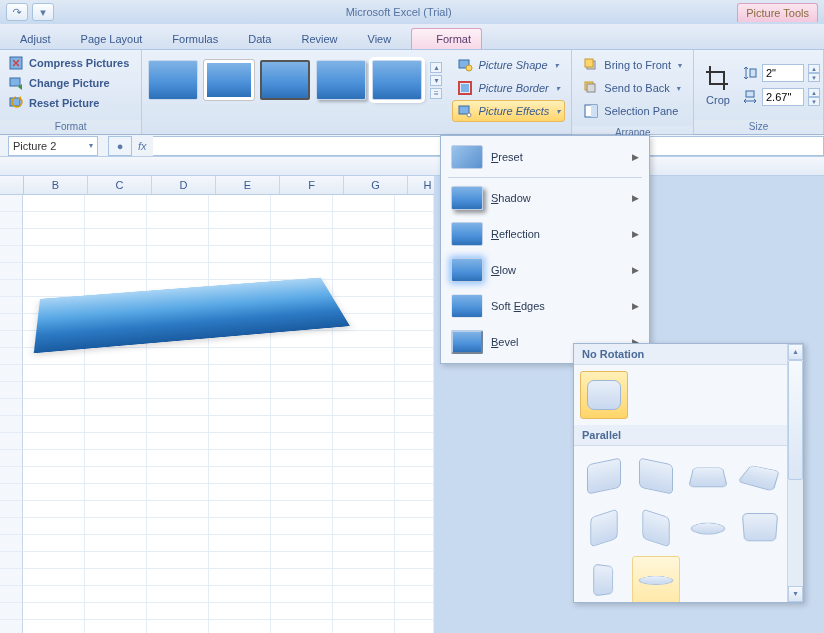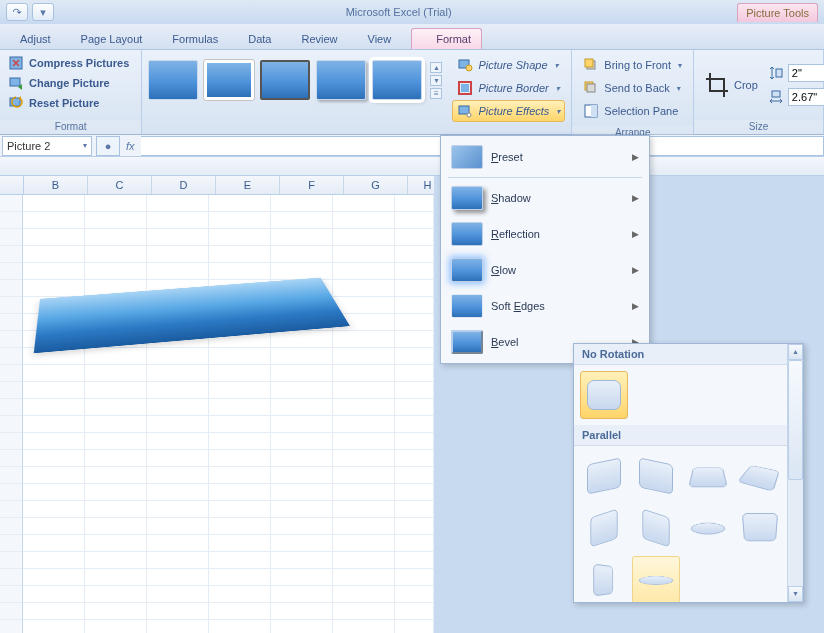--- a/index.html
+++ b/index.html
@@ -25,28 +25,28 @@
 .style-thumb { width: 50px; height: 40px; border: 1px solid #c9d8ec; background: linear-gradient(#7fb3e6 0%, #4a90d9 60%, #2d70b8 100%); border-radius: 2px; cursor:pointer; }
 .style-thumb.shadowed { box-shadow: 2px 2px 3px rgba(0,0,0,0.25); }
 .style-thumb.framed { border: 3px solid #fff; outline: 1px solid #c4c4c4; }
 .style-spin { display:flex; flex-direction:column; gap:2px; margin-left:2px; }
 .style-spin div { width:12px; height:11px; border:1px solid #a9c2e0; background:#eef4fb; font-size:8px; display:flex; align-items:center; justify-content:center; color:#5b7aa8; cursor:pointer; }
 
 .menu-btn { display:flex; align-items:center; gap:5px; border:1px solid transparent; padding:2px 4px; color:#3b5a8f; cursor:pointer; border-radius:3px; white-space:nowrap; }
 .menu-btn.highlighted { background: linear-gradient(#fff0b8,#ffd56a); border:1px solid #e6b95d; }
 .dd-arrow { font-size:8px; color:#5b7aa8; margin-left:2px; }
 
-.crop-btn { display:flex; flex-direction:row; align-items:center; gap:2px; color:#3b5a8f; cursor:pointer; padding: 2px 4px;}
+.crop-btn { display:flex; flex-direction:column; align-items:center; gap:2px; color:#3b5a8f; cursor:pointer; padding: 2px 4px;}
 .size-field { display:flex; align-items:center; gap:4px; }
 .size-field input { width:42px; height:18px; border:1px solid #a9c2e0; background:#fff; font-size:11px; padding:0 3px; }
 .spin { display:flex; flex-direction:column; }
 .spin div { width:12px; height:9px; border:1px solid #a9c2e0; background:#eef4fb; font-size:7px; line-height:7px; text-align:center; color:#5b7aa8; cursor:pointer;}
 
 .formula-bar { height: 22px; background:#eef3fa; border-bottom:1px solid #b9cee8; display:flex; align-items:center; }
-.name-box { width:90px; height:20px; border:1px solid #a9c2e0; background:#fff; margin: 0 2px; display:flex; align-items:center; padding:0 4px; color:#333; }
+.name-box { width:90px; height:20px; border:1px solid #a9c2e0; background:#fff; margin: 0 8px; display:flex; align-items:center; padding:0 4px; color:#333; }
 .name-box .dd { margin-left:auto; font-size:8px; color:#5b7aa8; }
 .fx-btn { width:24px; height:20px; border:1px solid #a9c2e0; background:#eef4fb; display:flex; align-items:center; justify-content:center; margin-left:2px; color:#5b7aa8; }
 .fx-label { font-style:italic; color:#5b7aa8; padding:0 6px; }
 .formula-input { flex:1; height:20px; border:1px solid #a9c2e0; border-left:none; background:#fff; }
 
 .sheet-area { position:relative; height: calc(633px - 24px - 26px - 85px - 22px); background:#fff; }
 .col-head-row { display:flex; height:19px; background:linear-gradient(#f4f7fc,#e4ecf6); border-bottom:1px solid #b9cee8; }
 .col-head-row .corner { width:24px; border-right:1px solid #b9cee8; background:linear-gradient(#f4f7fc,#e4ecf6); }
 .col-head { width:64px; text-align:center; border-right:1px solid #c8d6ea; color:#3b5a8f; line-height:19px; }
 .grid-rows { position:relative; }

